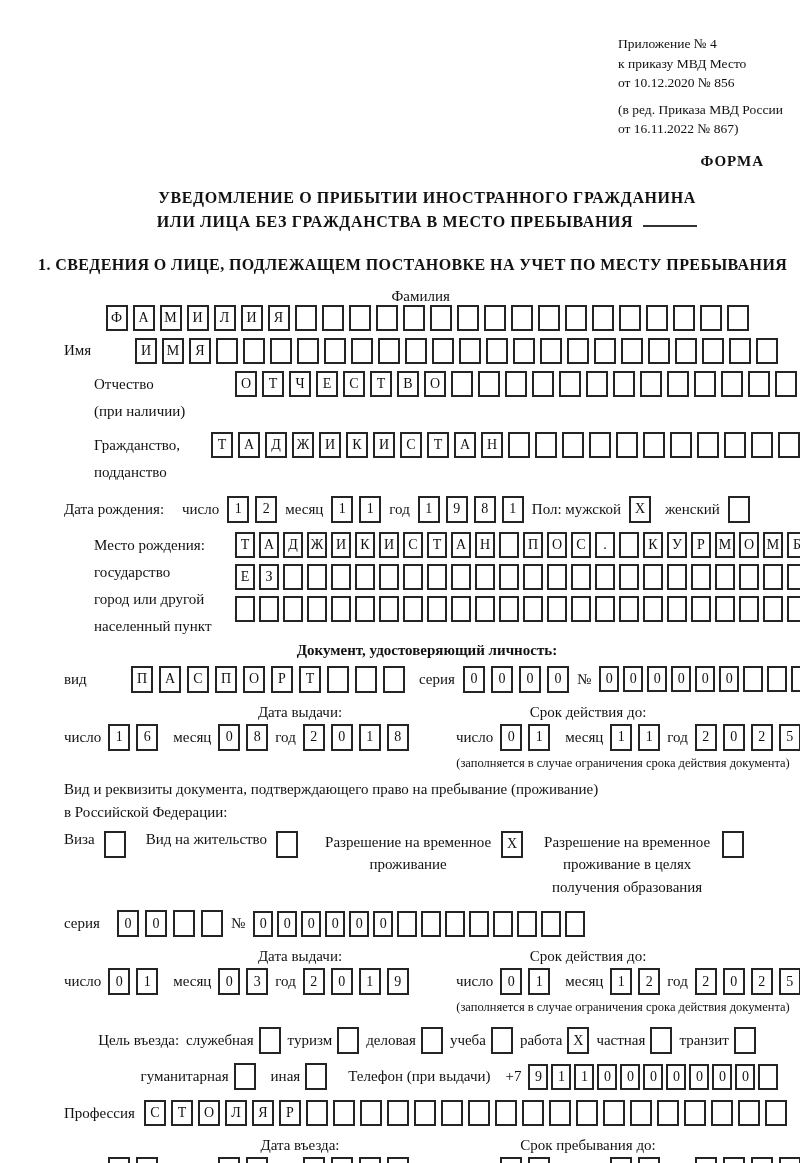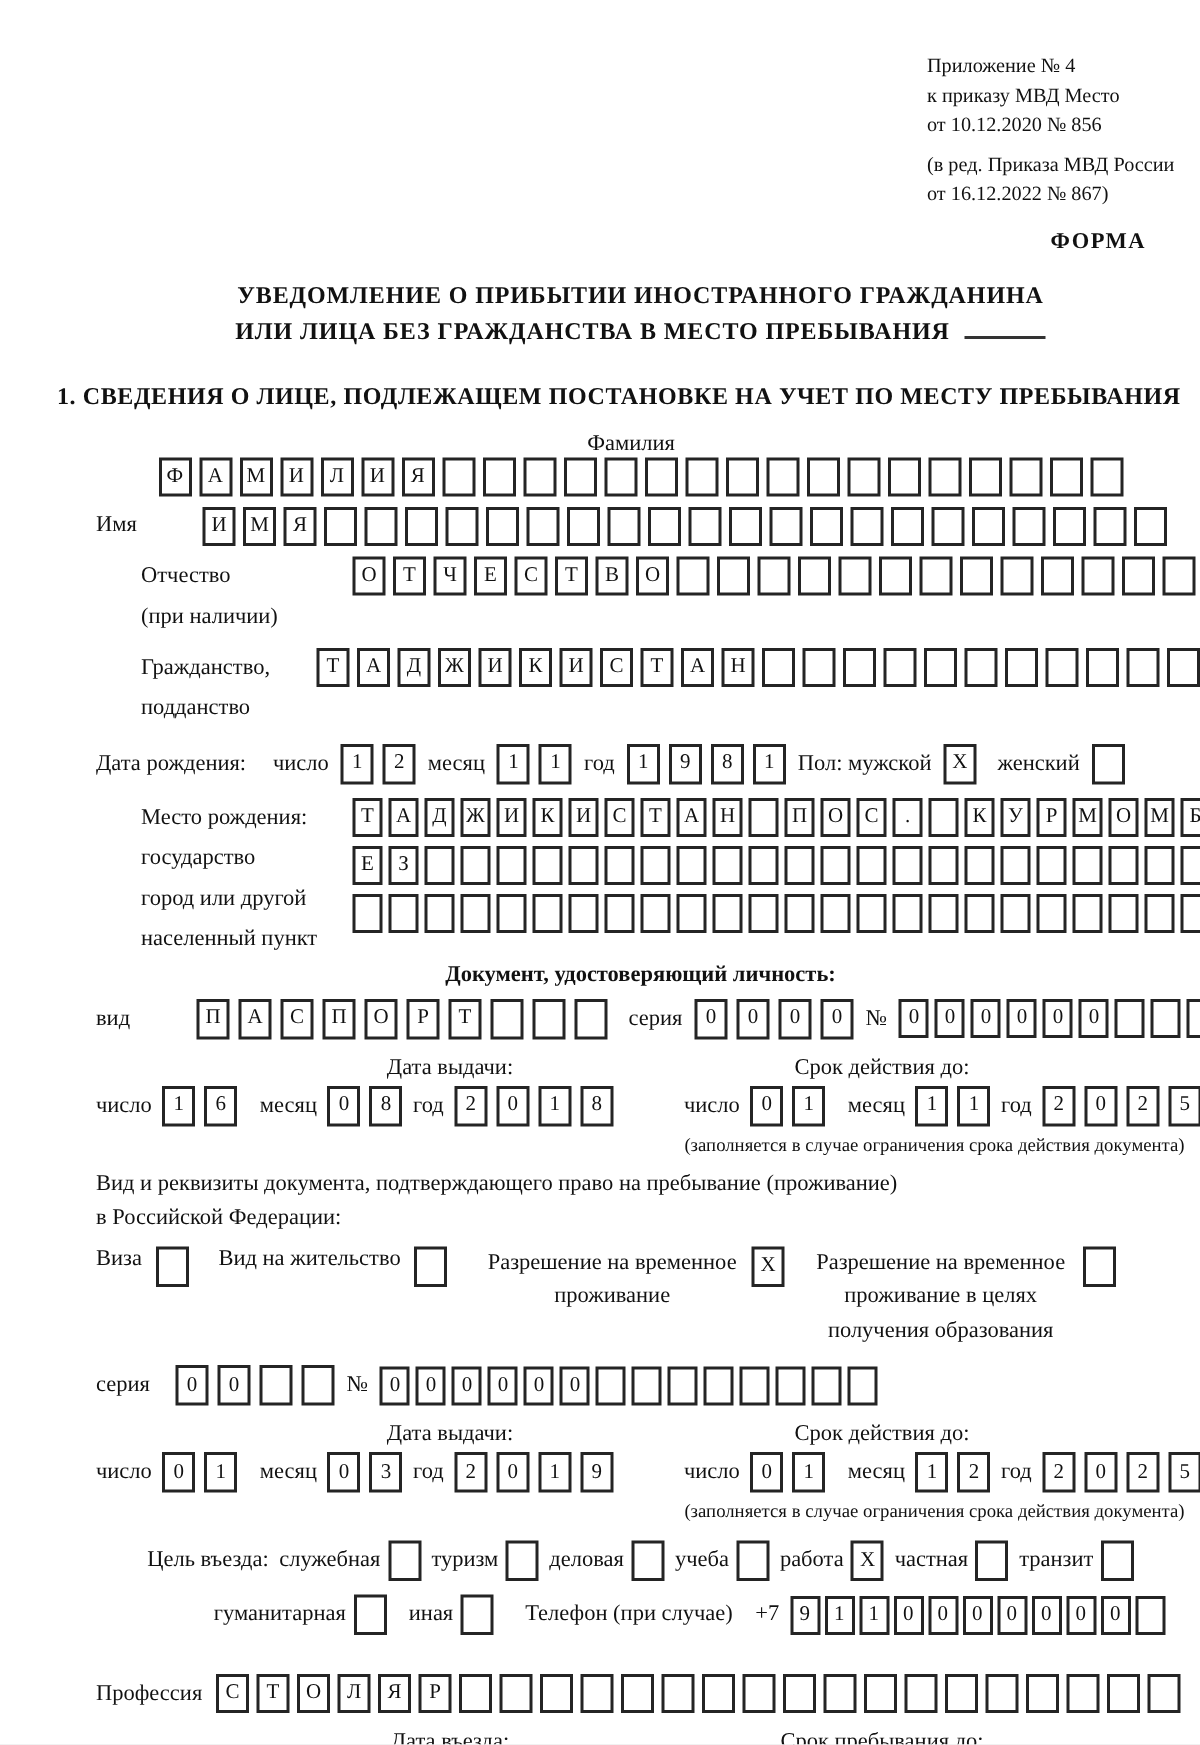--- a/index.html
+++ b/index.html
@@ -60,21 +60,21 @@
 <body>
 
 <div class="page">
 
   <div class="hdr">
     <div>Приложение № 4</div>
     <div>к приказу МВД Место</div>
     <div>от 10.12.2020 № 856</div>
     <div class="hdr2">
       <div>(в ред. Приказа МВД России</div>
-      <div>от 16.12.2022 № 867)</div>
+      <div>от 16.11.2022 № 867)</div>
     </div>
   </div>
 
   <div class="forma">ФОРМА</div>
 
   <div class="title">
     <div>УВЕДОМЛЕНИЕ О ПРИБЫТИИ ИНОСТРАННОГО ГРАЖДАНИНА</div>
     <div><span>ИЛИ ЛИЦА БЕЗ ГРАЖДАНСТВА В МЕСТО ПРЕБЫВАНИЯ</span><span class="blank-line"></span></div>
   </div>
 
@@ -564,38 +564,38 @@
         <span class="cells dcells">
           <span class="cell"></span>
         </span>
       </span>
     <span class="popt ml8">
         <span>иная</span>
         <span class="cells dcells">
           <span class="cell"></span>
         </span>
       </span>
-    <span class="ml14">Телефон (при случае)</span>
+    <span class="ml14">Телефон (при выдачи)</span>
     <span class="ml8">+7</span>
     <span class="cells phcells">
         <span class="cell">9</span>
         <span class="cell">1</span>
         <span class="cell">1</span>
         <span class="cell">0</span>
         <span class="cell">0</span>
         <span class="cell">0</span>
         <span class="cell">0</span>
         <span class="cell">0</span>
         <span class="cell">0</span>
         <span class="cell">0</span>
         <span class="cell"></span>
       </span>
   </div>
 
-  <div class="frow" style="margin-top:26px;">
+  <div class="frow" style="margin-top:10px;">
     <span class="flabel lw80">Профессия</span>
     <span class="cells cp27">
         <span class="cell">С</span>
         <span class="cell">Т</span>
         <span class="cell">О</span>
         <span class="cell">Л</span>
         <span class="cell">Я</span>
         <span class="cell">Р</span>
         <span class="cell"></span>
         <span class="cell"></span>

